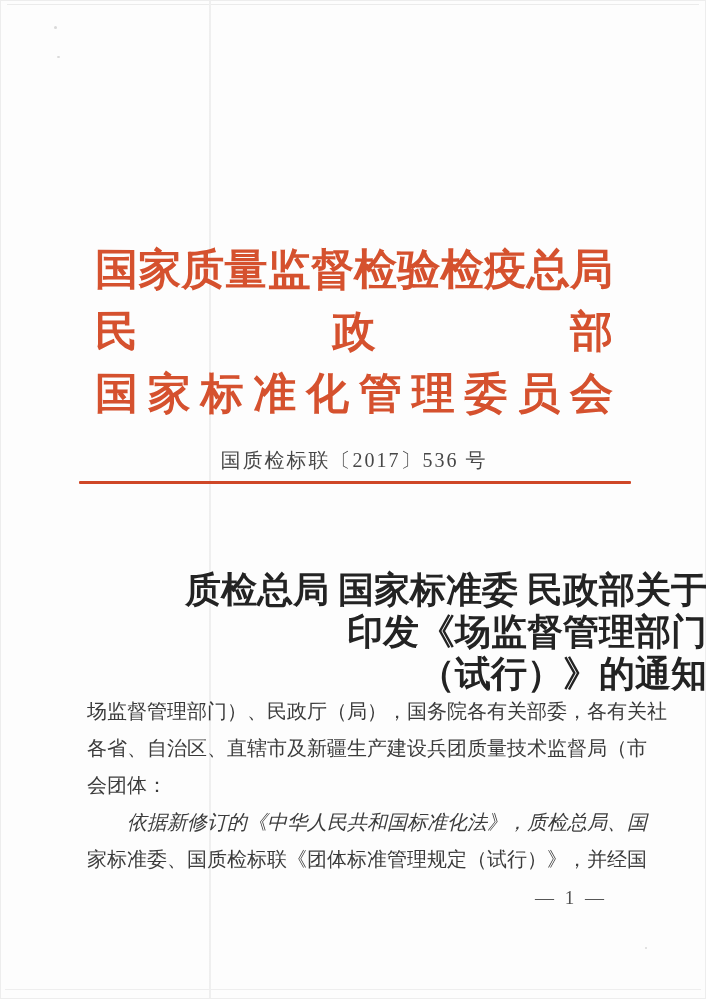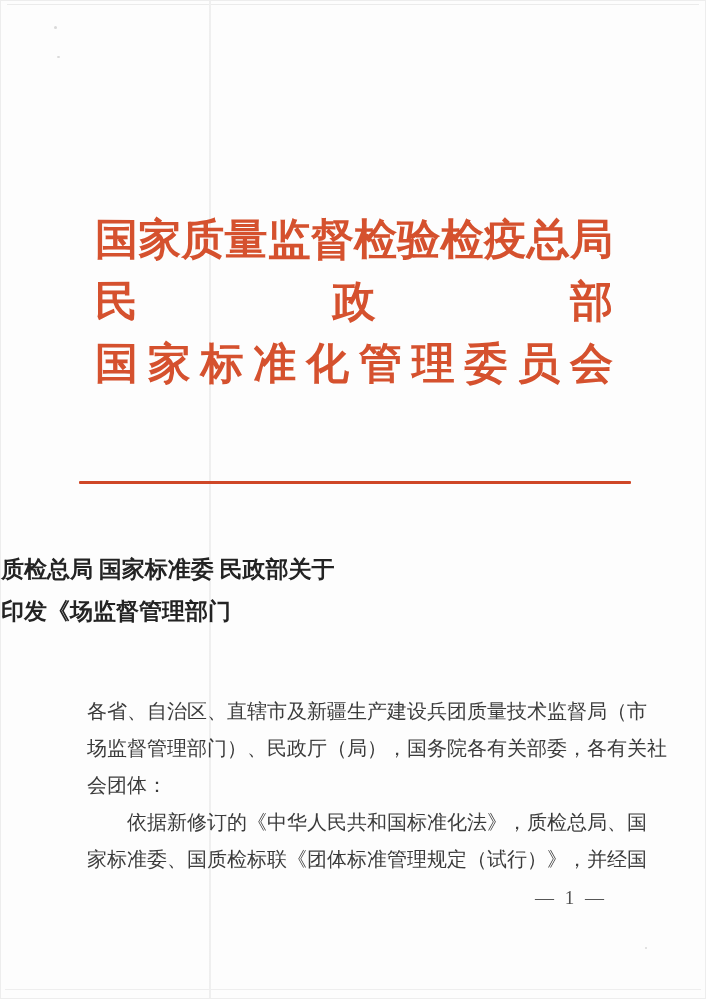--- a/index.html
+++ b/index.html
@@ -27,21 +27,21 @@
     position: absolute; left: 208px; top: 0; bottom: 0; width: 2px;
     background: linear-gradient(to right, #f4f4f4, #e9e9e9, #f5f5f5);
   }
   .speck { position: absolute; background: #d9d9d9; border-radius: 50%; }
   .speck.s1 { left: 53px; top: 25px; width: 3px; height: 3px; }
   .speck.s2 { left: 56px; top: 55px; width: 3px; height: 2px; }
   .speck.s3 { left: 644px; top: 946px; width: 2px; height: 2px; }
 
   
   .letterhead {
-    position: absolute; top: 208px; left: 94px; width: 518px;
+    position: absolute; top: 238px; left: 94px; width: 518px;
     color: #d5512e;
     font-weight: 700;
     font-size: 43px;
     line-height: 62px;
   }
   .letterhead .hline {
     text-align: justify;
     text-align-last: justify;
     white-space: nowrap;
   }
@@ -58,24 +58,24 @@
   
   .red-rule {
     position: absolute; top: 480px; left: 78px;
     width: 552px; height: 3px;
     background: #cf4727;
     border-radius: 1px;
   }
 
   
   .doc-title {
-    position: absolute; top: 548px; left: 0; width: 706px;
-    text-align: left;
+    position: absolute; top: 568px; left: 0; width: 706px;
+    text-align: right;
     font-weight: 700;
-    font-size: 23px;
+    font-size: 36px;
     line-height: 42px;
     color: #232323;
   }
 
   
   .doc-body {
     position: absolute; top: 692px; left: 86px; width: 542px;
     font-size: 20px;
     line-height: 37px;
     color: #3b3b3b;
@@ -83,21 +83,21 @@
   .bline {
     text-align: justify;
     text-align-last: justify;
     height: 37px;
     white-space: nowrap;
   }
   .bline.short {
     text-align-last: left;
     white-space: normal;
   }
-  .bline.indent { text-indent: 2em; }
+  .bline.indent { text-indent: 2em; font-style: italic; }
 
   
   .page-number {
     position: absolute; top: 886px; left: 0; width: 606px;
     text-align: right;
     font-size: 19px;
     letter-spacing: 3px;
     color: #4f4f4f;
   }
 </style>
@@ -111,30 +111,32 @@
   <div class="speck s1"></div>
   <div class="speck s2"></div>
   <div class="speck s3"></div>
 
   <div class="letterhead">
     <div class="hline">国家质量监督检验检疫总局</div>
     <div class="hline">民政部</div>
     <div class="hline">国家标准化管理委员会</div>
   </div>
 
+  <div class="doc-number">国质检标联〔2017〕536 号</div>
 
   <div class="red-rule"></div>
 
   <div class="doc-title">
     <div>质检总局 国家标准委 民政部关于</div>
     <div>印发《场监督管理部门</div>
+    <div>（试行）》的通知</div>
   </div>
 
   <div class="doc-body">
+    <div class="bline">场监督管理部门）、民政厅（局），国务院各有关部委，各有关社</div>
     <div class="bline">各省、自治区、直辖市及新疆生产建设兵团质量技术监督局（市</div>
-    <div class="bline">场监督管理部门）、民政厅（局），国务院各有关部委，各有关社</div>
     <div class="bline short">会团体：</div>
     <div class="bline indent">依据新修订的《中华人民共和国标准化法》，质检总局、国</div>
     <div class="bline">家标准委、国质检标联《团体标准管理规定（试行）》，并经国</div>
   </div>
 
   <div class="page-number">— 1 —</div>
 </div>
 
 </body></html>

